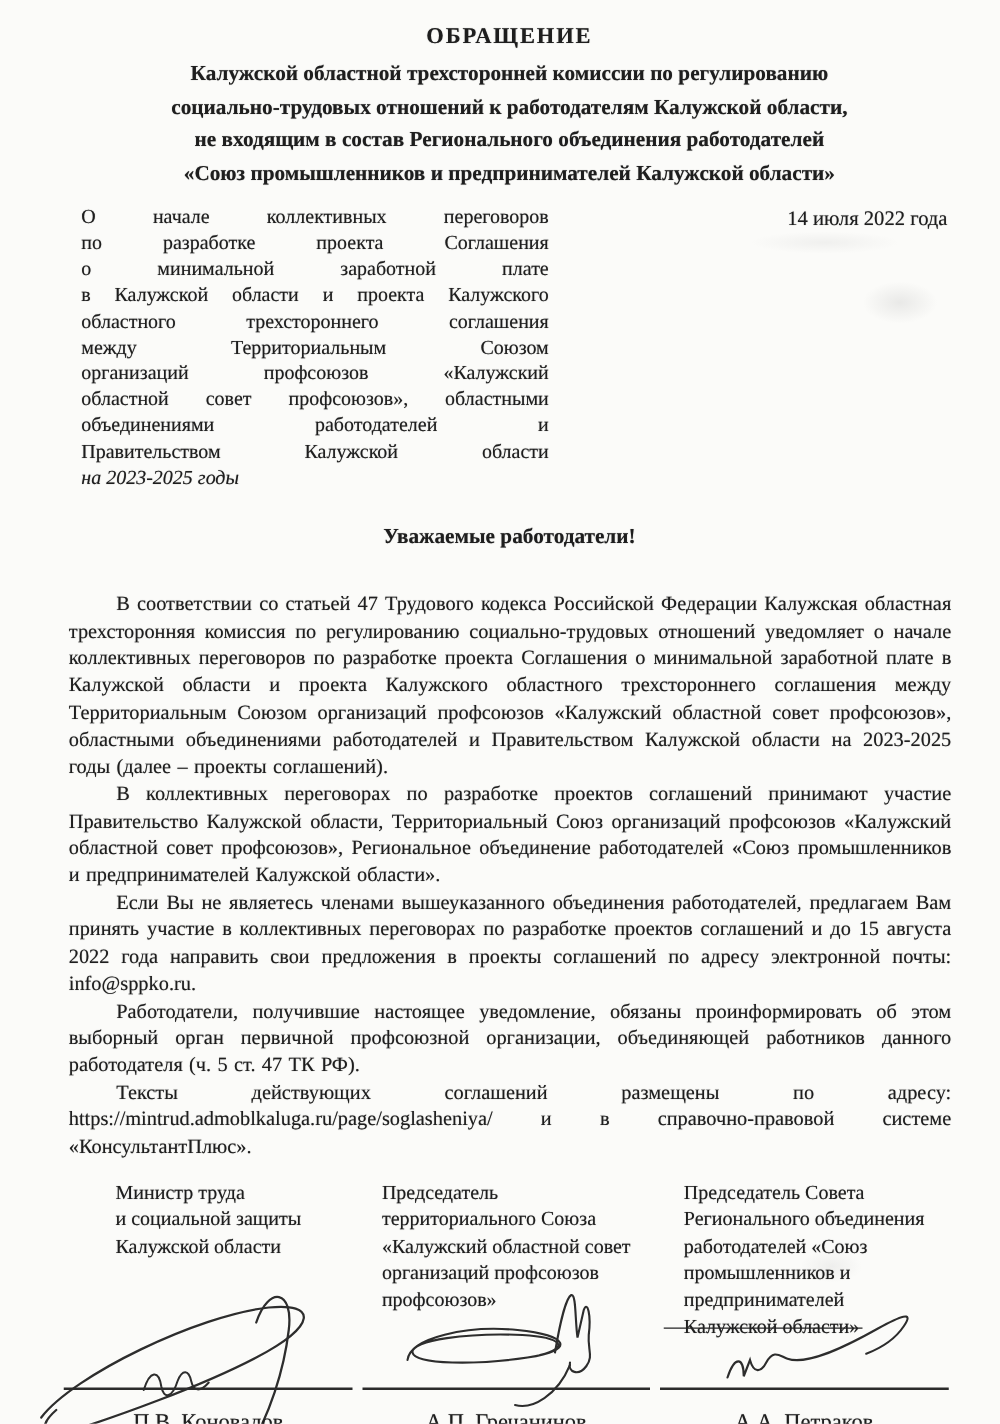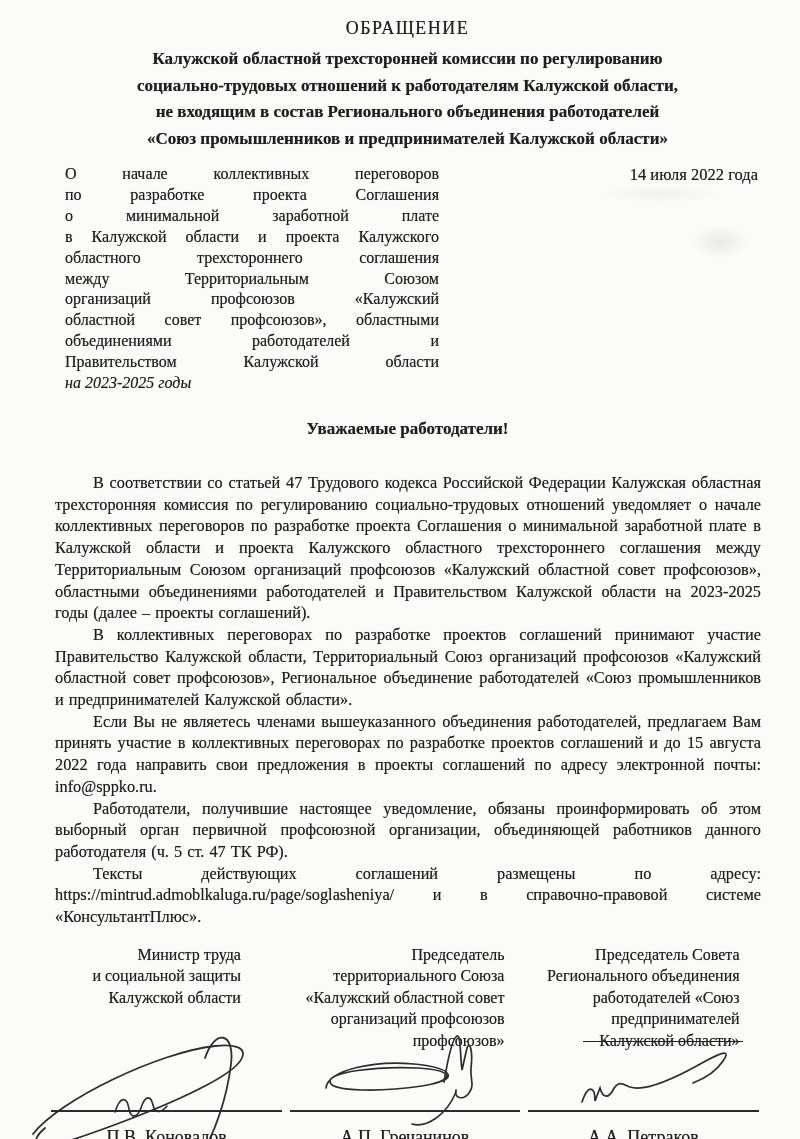--- a/index.html
+++ b/index.html
@@ -20,21 +20,21 @@
   .blob { position:absolute; border-radius:50%; pointer-events:none; }
   .blob1 { left:690px; top:225px; width:60px; height:34px;
            background: radial-gradient(ellipse, rgba(150,150,150,0.18), rgba(150,150,150,0) 70%); }
   .blob2 { left:600px; top:185px; width:120px; height:18px;
            background: radial-gradient(ellipse, rgba(160,160,160,0.12), rgba(160,160,160,0) 70%); }
   .blob3 { left:640px; top:1000px; width:50px; height:26px;
            background: radial-gradient(ellipse, rgba(160,160,160,0.14), rgba(160,160,160,0) 70%); }
 
   .title-block { text-align: center; }
   .doc-title {
-    font-size: 18px; font-weight: normal; letter-spacing: 1.5px;
+    font-size: 18px; font-weight: bold; letter-spacing: 1.5px;
     margin-bottom: 7px;
   }
   .title-line { font-size: 17px; font-weight: bold; line-height: 26.5px; }
 
   .intro-row { position: relative; margin-top: 12px; height: 232px; }
   .subject-block { width: 374px; margin-left: 10px; }
   .subj-line {
     font-size: 16px; line-height: 20.9px;
     text-align: justify; text-align-last: justify;
   }
@@ -55,21 +55,21 @@
 
   .signature-section {
     display: flex; justify-content: space-between;
     margin-top: 16px; width: 716px; margin-left: -8px;
   }
   .sig-col {
     position: relative; width: 240px; height: 212px;
     display: flex; flex-direction: column; align-items: center;
   }
   .sig-col.mid { width: 238px; }
-  .sig-title { text-align: right; font-size: 16px; line-height: 21.5px; }
+  .sig-title { text-align: left; font-size: 16px; line-height: 21.5px; }
   .sig-line {
     position: absolute; bottom: 44px; left: 4px; right: 4px;
     border-top: 2.2px solid #2b2b2b; height: 0;
   }
   .sig-name { position: absolute; bottom: 8px; font-size: 18px; }
   .strike { position: relative; display: inline-block; }
   .strike::after {
     content: ""; position: absolute; left: -16px; right: -3px; top: 52%;
     border-top: 1.7px solid #242424;
   }
@@ -154,20 +154,21 @@
       </svg>
       <div class="sig-line"></div>
       <div class="sig-name">А.П. Гречанинов</div>
     </div>
 
     <div class="sig-col">
       <div class="sig-title">
         <div>Председатель Совета</div>
         <div>Регионального объединения</div>
         <div>работодателей «Союз</div>
+        <div>промышленников и</div>
         <div>предпринимателей</div>
         <div><span class="strike">Калужской области»</span></div>
       </div>
       <svg id="sig3" class="sig-svg" width="200" height="70" viewBox="0 0 200 70">
         <path d="M 28 56 c 6 -18 13 -16 13 -1 l 5 -13 c 3 11 9 10 13 2 c 6 -11 11 -5 17 -3 c 14 5 40 -6 72 -24 c 18 -10 30 -15 21 -2 c -6 9 -17 17 -30 22" stroke-width="1.7"></path>
       </svg>
       <div class="sig-line"></div>
       <div class="sig-name">А.А. Петраков</div>
     </div>
 

